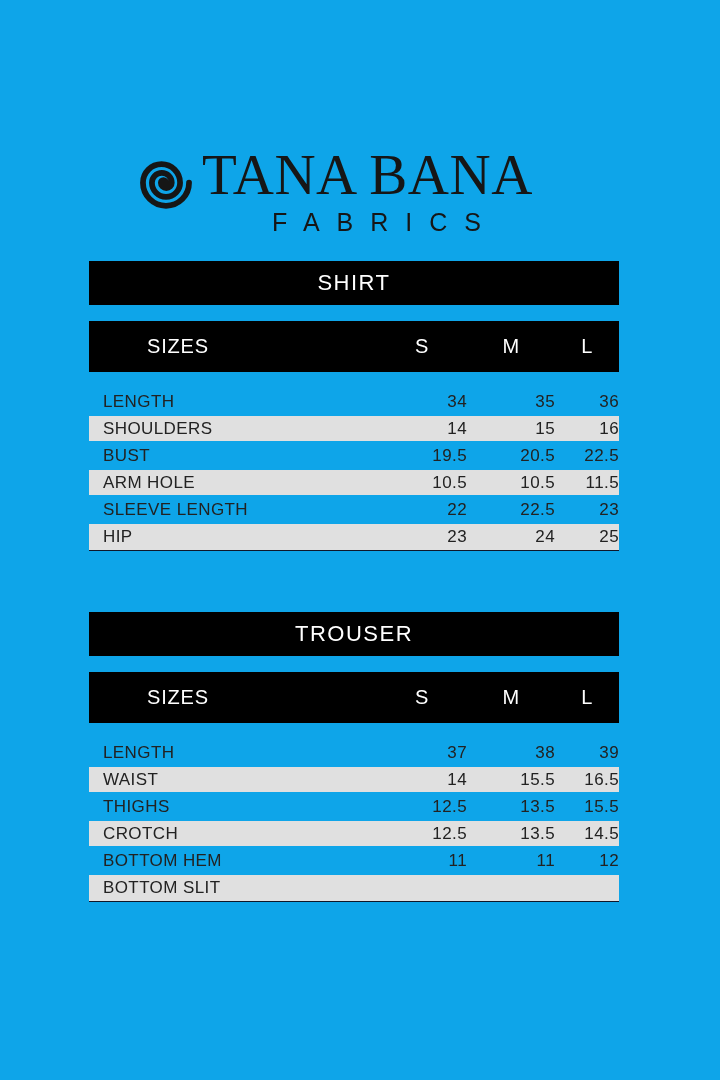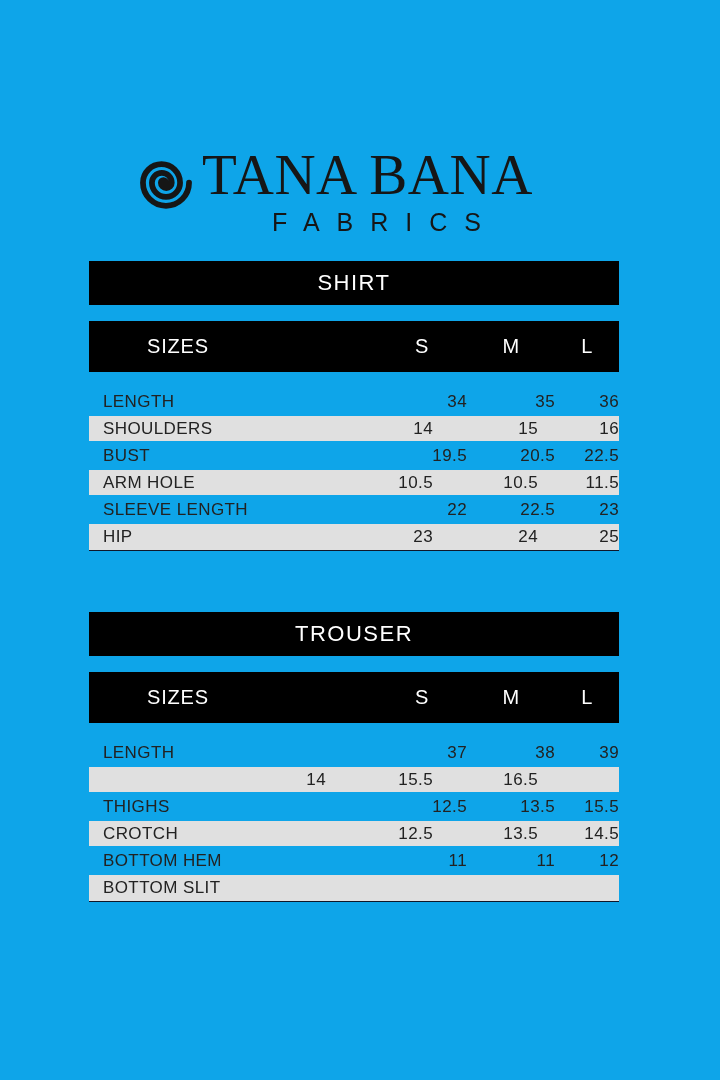--- a/index.html
+++ b/index.html
@@ -70,21 +70,20 @@
     height: 27px;
     font-size: 17px;
     letter-spacing: 0.4px;
     color: #222222;
   }
   .data-row.alt {
     background-image: linear-gradient(#e0e0e0, #e0e0e0);
     background-repeat: no-repeat;
     background-position: 0 1px;
     background-size: 100% 25px;
-    gap: 17px;
   }
   .rows .data-row.alt:last-child { background-size: 100% 26px; }
   .row-label { padding-left: 14px; }
   .row-value { text-align: right; }
 </style>
 </head>
 <body>
 
 <div class="page">
 
@@ -163,20 +162,21 @@
       <span class="sh-col">L</span>
     </div>
     <div class="rows">
         <div class="data-row">
           <span class="row-label">LENGTH</span>
           <span class="row-value">37</span>
           <span class="row-value">38</span>
           <span class="row-value">39</span>
         </div>
         <div class="data-row alt">
+          <span class="row-label">WAIST</span>
           <span class="row-value">14</span>
           <span class="row-value">15.5</span>
           <span class="row-value">16.5</span>
         </div>
         <div class="data-row">
           <span class="row-label">THIGHS</span>
           <span class="row-value">12.5</span>
           <span class="row-value">13.5</span>
           <span class="row-value">15.5</span>
         </div>

